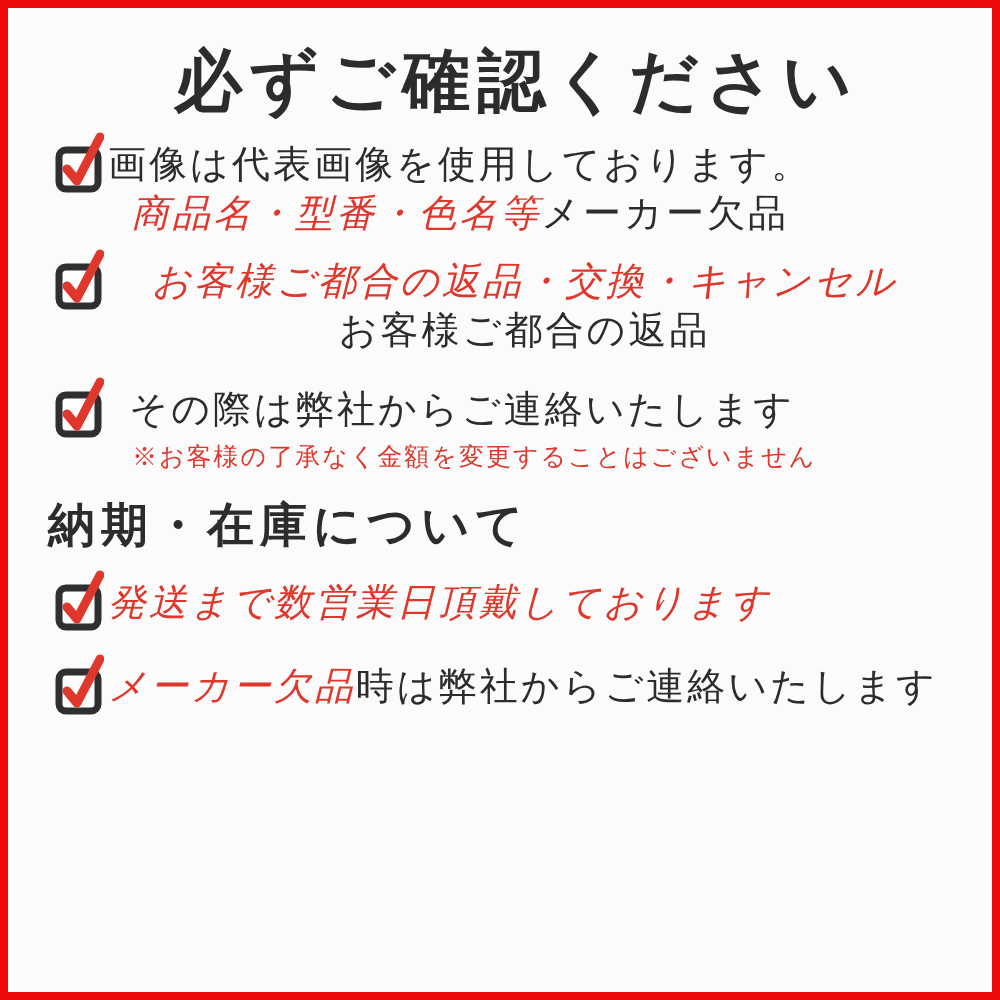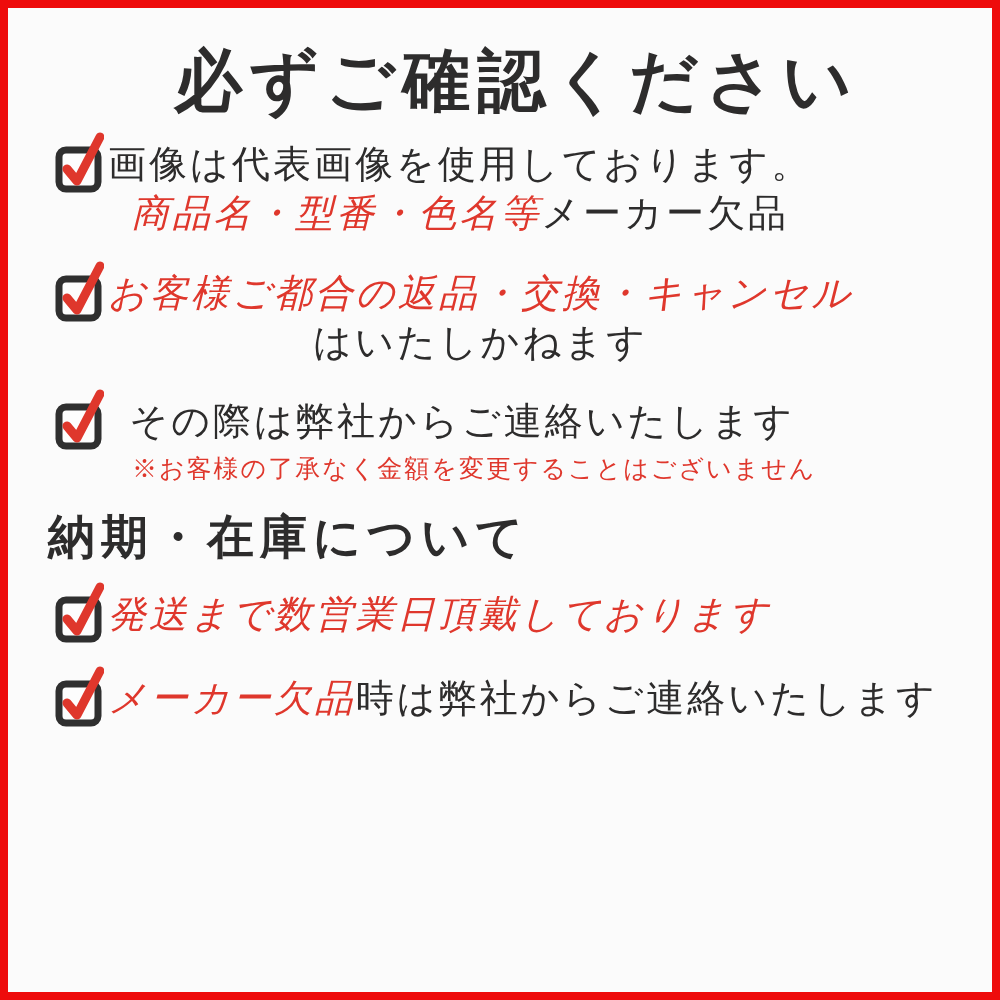--- a/index.html
+++ b/index.html
@@ -54,21 +54,21 @@
   }
   .heading-1{ margin-top:78px; }
   .heading-2{ margin-top:24px; }
   .item{
     display:flex;
     align-items:flex-start;
     margin-left:6px;
     text-align:center;
   }
   .i1{ margin-top:26px; }
-  .i2{ margin-top:32px; }
+  .i2{ margin-top:20px;gap:44px; }
   .i3{ margin-top:30px; }
   .i4{ margin-top:26px; }
   .i5{ margin-top:30px; }
   .checkbox{
     flex:0 0 auto;
     width:50px;height:62px;
     margin:-8px 4px 0 0;
   }
   .item-lines{
     font-size:38px;
@@ -112,21 +112,21 @@
       </div>
     </div>
 
     <div class="item i2">
       <svg class="checkbox" viewBox="0 0 50 62" aria-hidden="true">
         <rect x="5" y="18" width="39" height="39" rx="7" fill="#fdfdfd" stroke="var(--box)" stroke-width="7"></rect>
         <path d="M13 37 L23 49 L46 5" fill="none" stroke="var(--red)" stroke-width="9" stroke-linecap="round" stroke-linejoin="round"></path>
       </svg>
       <div class="item-lines">
         <div><span class="red">お客様ご都合の返品・交換・キャンセル</span></div>
-        <div><span class="ink">はいたしかねます</span></div>
+        <div><span class="ink">お客様ご都合の返品</span></div>
       </div>
     </div>
 
     <div class="item i3">
       <svg class="checkbox" viewBox="0 0 50 62" aria-hidden="true">
         <rect x="5" y="18" width="39" height="39" rx="7" fill="#fdfdfd" stroke="var(--box)" stroke-width="7"></rect>
         <path d="M13 37 L23 49 L46 5" fill="none" stroke="var(--red)" stroke-width="9" stroke-linecap="round" stroke-linejoin="round"></path>
       </svg>
       <div class="item-lines">
         <div><span class="ink">その際は弊社からご連絡いたします</span></div>

